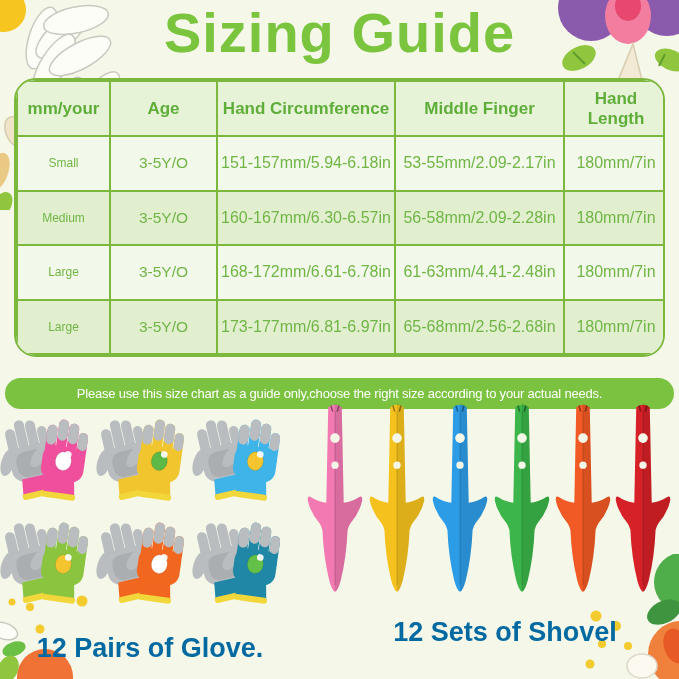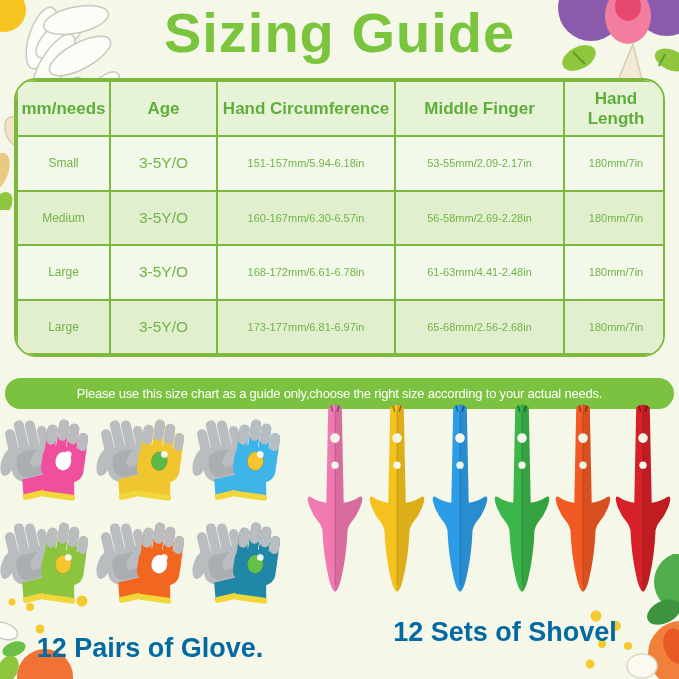--- a/index.html
+++ b/index.html
@@ -16,21 +16,21 @@
   .deco.tr{right:0;top:0;}
   .deco.bl{left:0;bottom:0;}
   .deco.br{right:0;bottom:0;}
 
   
   .table-wrap{position:absolute;left:14px;top:78px;width:651px;border:2px solid #7cb83e;
               border-radius:22px;overflow:hidden;background:#f2f8ea;box-sizing:border-box;}
   table.size{border-collapse:collapse;table-layout:fixed;width:100%;}
   table.size th,table.size td{border:2px solid #7cb83e;text-align:center;vertical-align:middle;padding:0 2px;}
   table.size th{height:53px;background:#e7f3d7;color:#5fae3a;font-size:17px;font-weight:700;}
-  table.size td{height:52.5px;color:#70b545;font-size:11px;font-weight:400;}
+  table.size td{height:52.5px;color:#70b545;font-size:16px;font-weight:400;}
   table.size td.size-col{font-size:12px;}
   table.size td.age-col{font-size:15.5px;margin-top:27px;}
   table.size tr.row-light td{background:#f2f8ea;}
   table.size tr.row-dark td{background:#e1efcf;}
 
   
   .notice{position:absolute;left:5px;top:378px;width:669px;height:31px;box-sizing:border-box;
           background:#7cc241;border-radius:16px;color:#ffffff;font-size:13px;letter-spacing:-0.2px;
           line-height:31px;text-align:center;white-space:nowrap;overflow:hidden;}
 
@@ -174,40 +174,40 @@
     <table class="size">
       <colgroup>
         <col style="width:93px">
           <col style="width:107px">
           <col style="width:178px">
           <col style="width:169px">
           <col style="width:104px">
       </colgroup>
       <thead>
         <tr>
-          <th>mm/needs</th>
+          <th>mm/your</th>
           <th>Age</th>
           <th>Hand Circumference</th>
           <th>Middle Finger</th>
           <th>Hand Length</th>
         </tr>
       </thead>
       <tbody>
         <tr class="row-light">
           <td class="size-col">Small</td>
           <td class="age-col">3-5Y/O</td>
           <td>151-157mm/5.94-6.18in</td>
           <td>53-55mm/2.09-2.17in</td>
           <td>180mm/7in</td>
         </tr>
         <tr class="row-dark">
           <td class="size-col">Medium</td>
           <td class="age-col">3-5Y/O</td>
           <td>160-167mm/6.30-6.57in</td>
-          <td>56-58mm/2.69-2.28in</td>
+          <td>56-58mm/2.09-2.28in</td>
           <td>180mm/7in</td>
         </tr>
         <tr class="row-light">
           <td class="size-col">Large</td>
           <td class="age-col">3-5Y/O</td>
           <td>168-172mm/6.61-6.78in</td>
           <td>61-63mm/4.41-2.48in</td>
           <td>180mm/7in</td>
         </tr>
         <tr class="row-dark">

